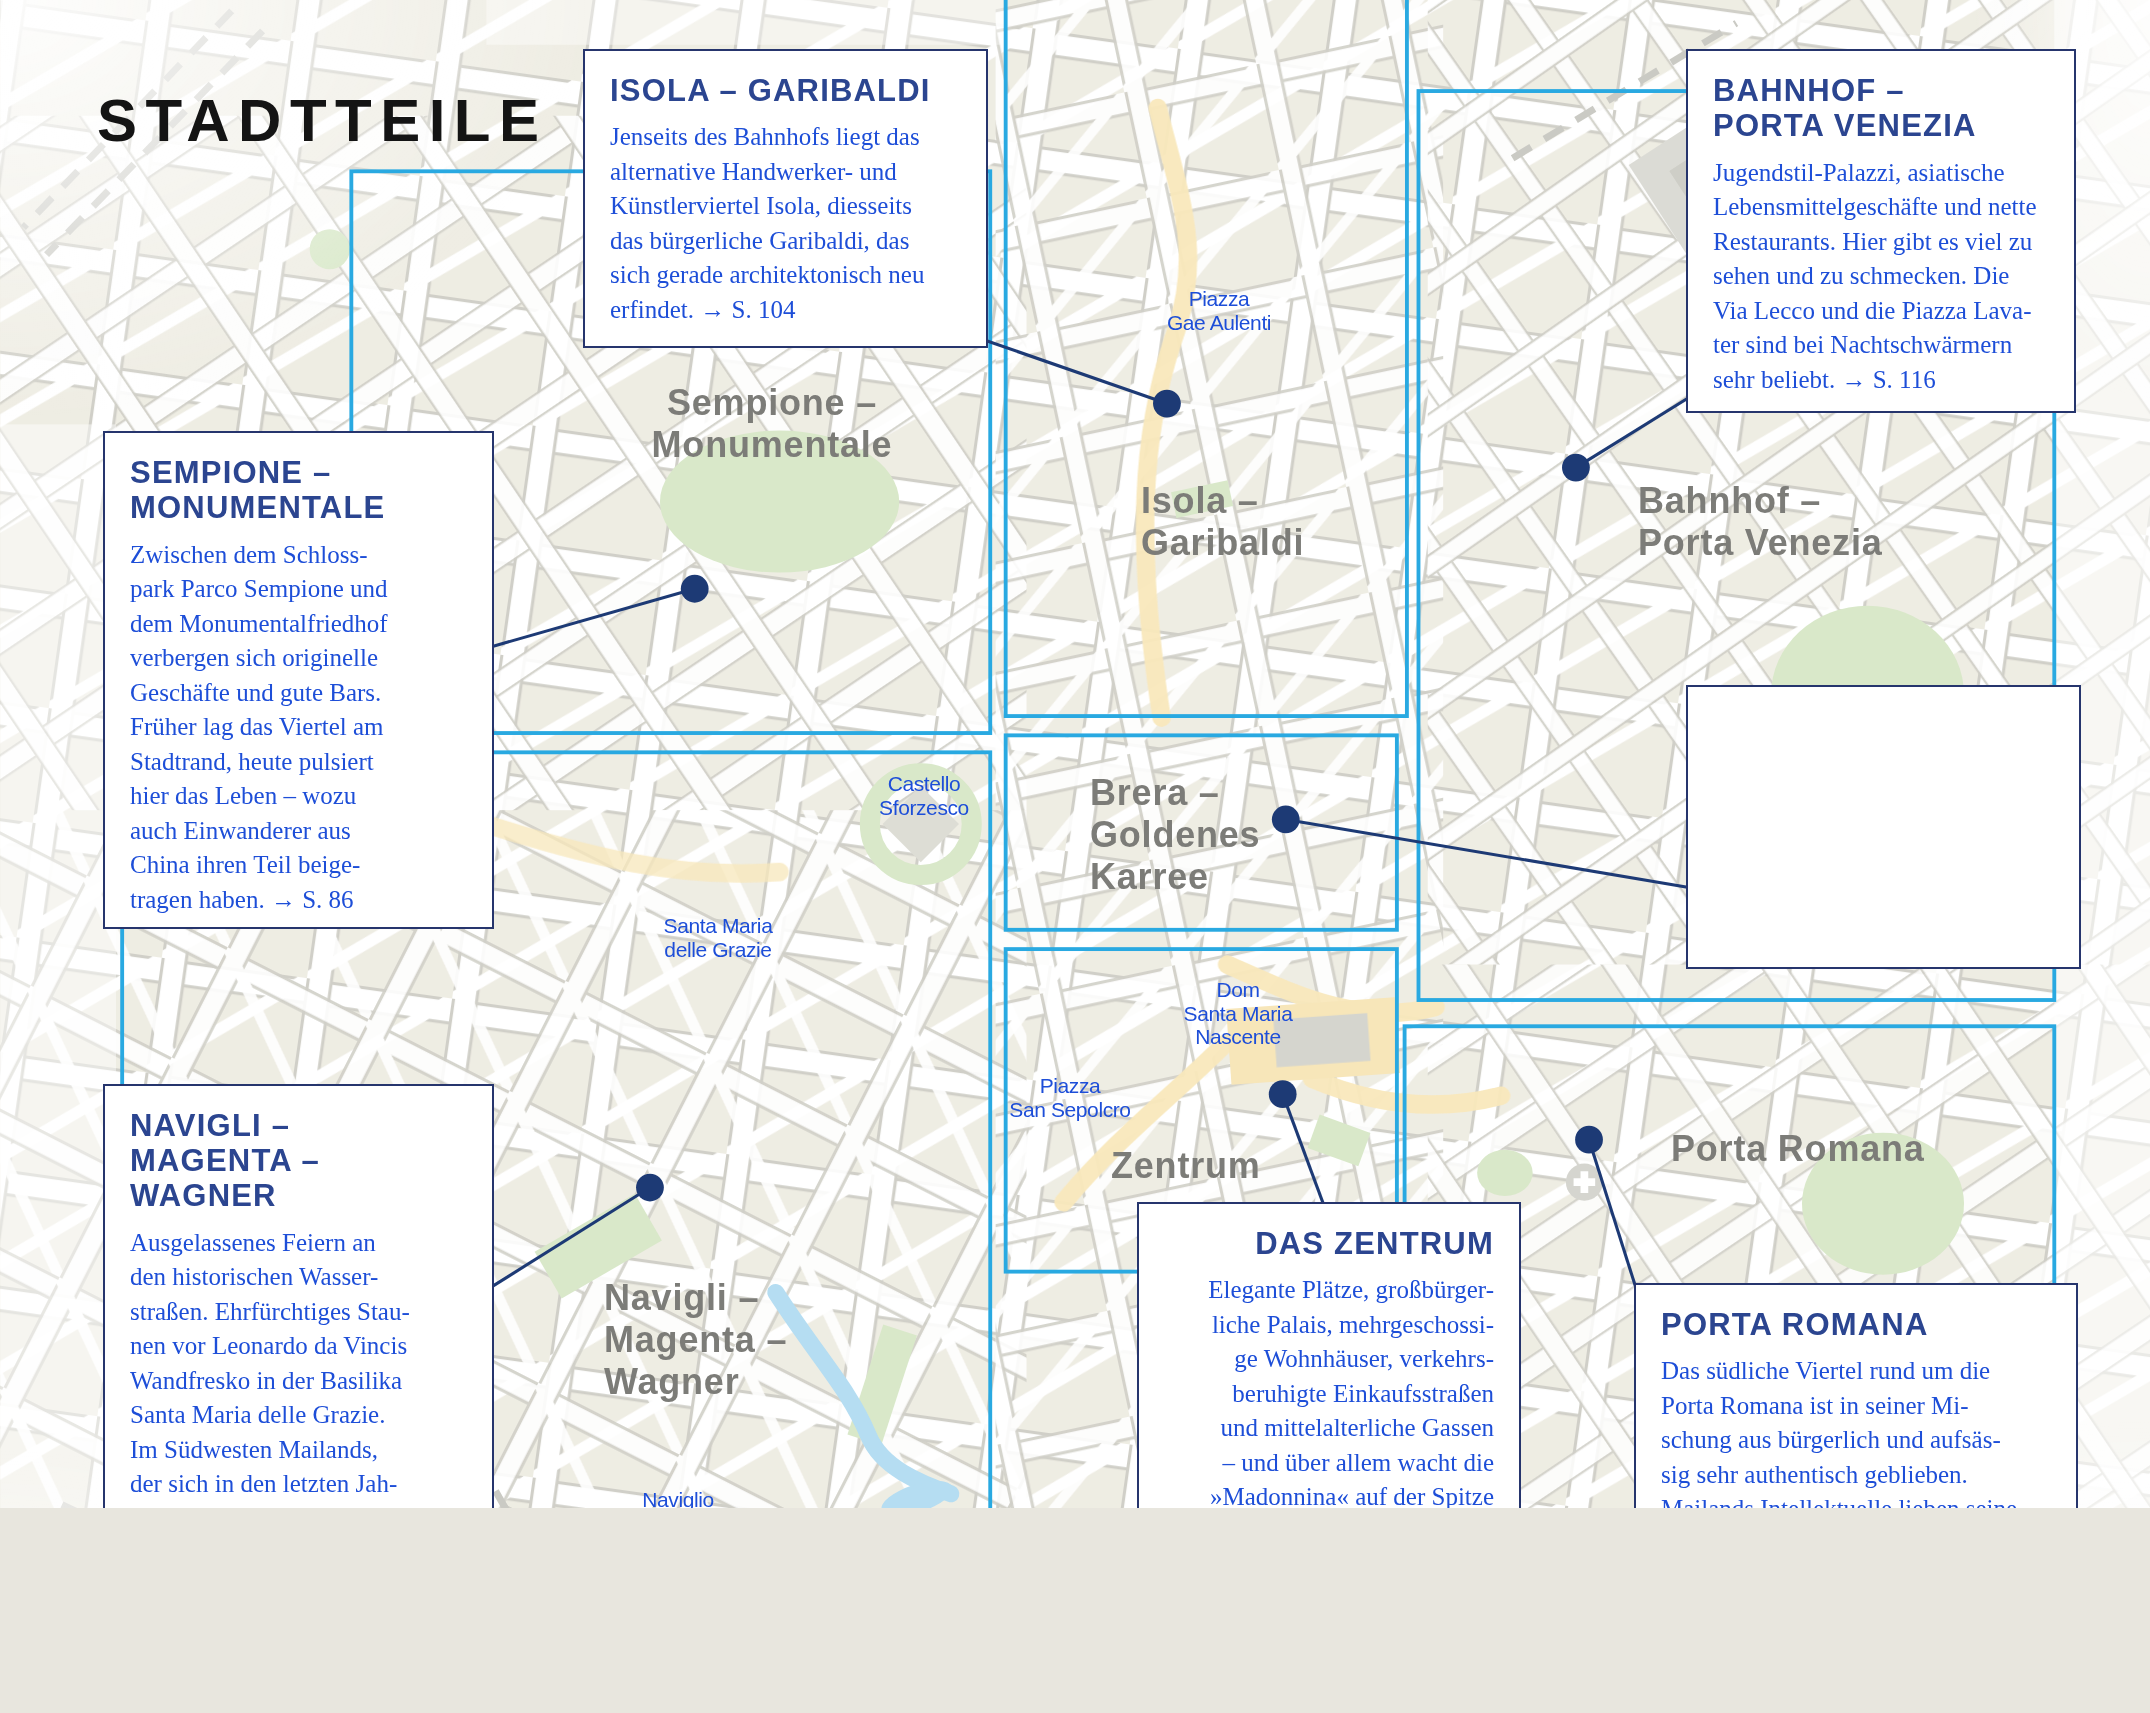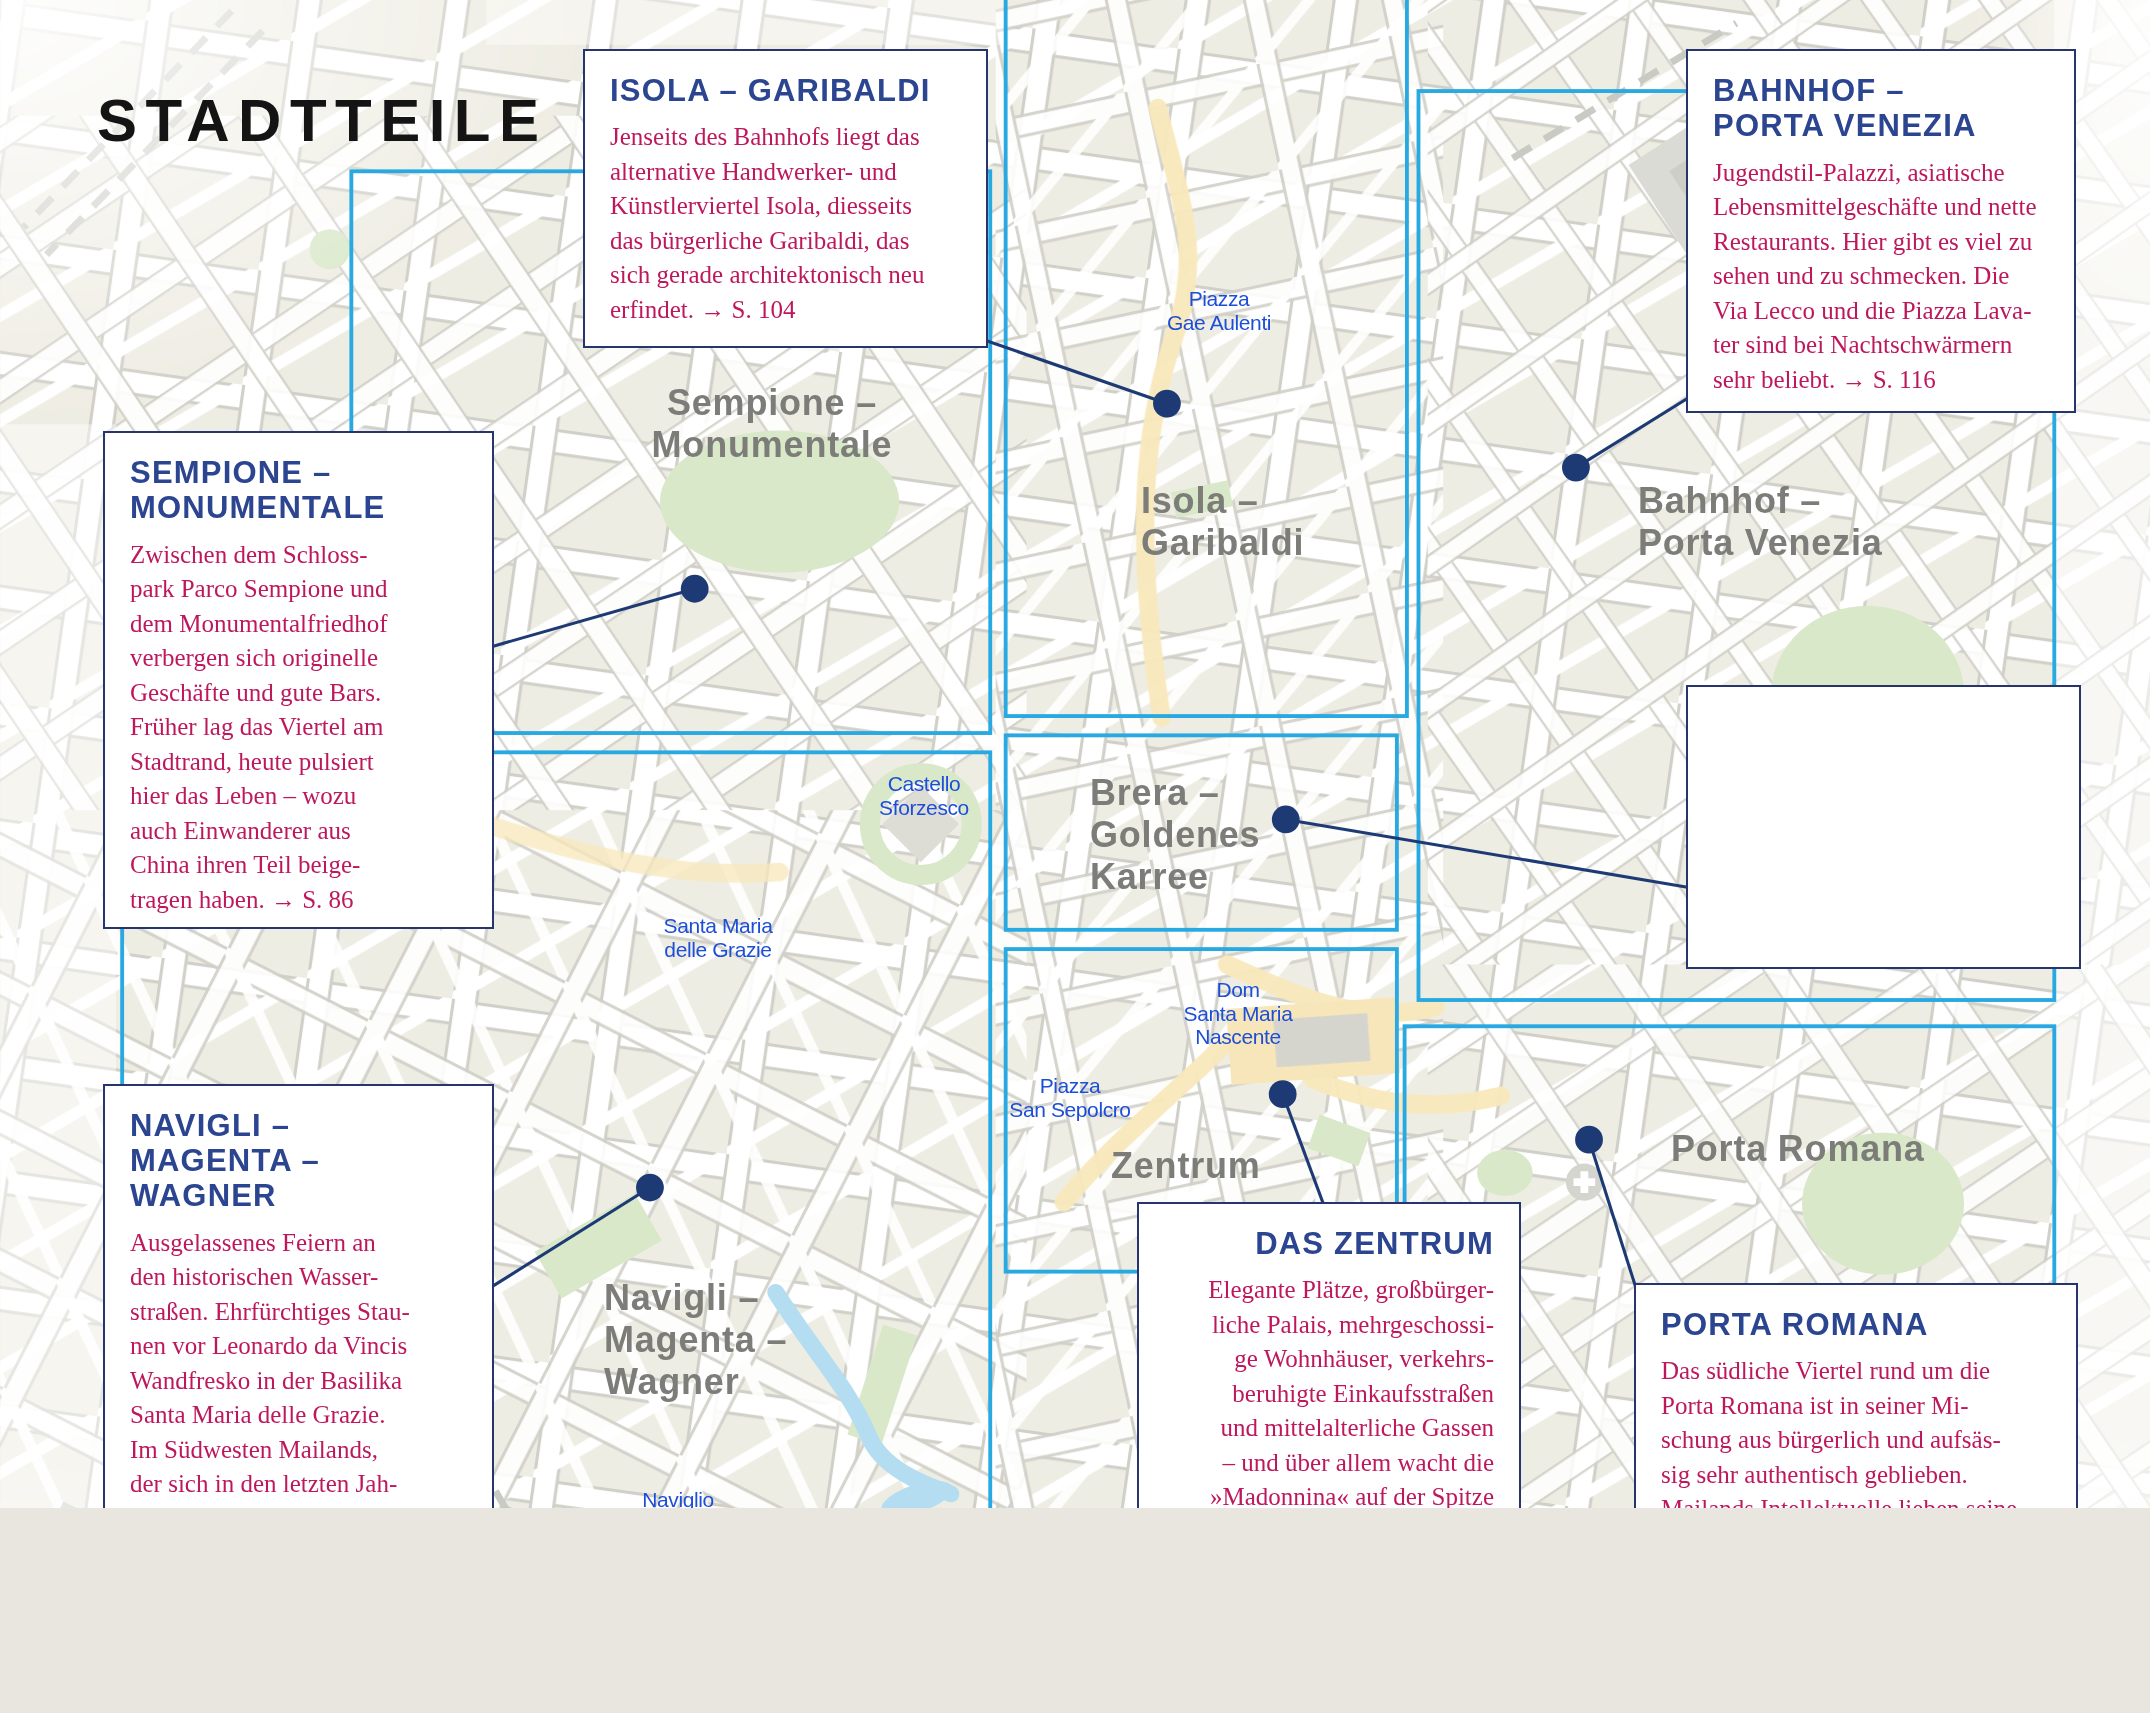--- a/index.html
+++ b/index.html
@@ -12,21 +12,21 @@
       font:700 36px/1.16 "Liberation Sans",sans-serif;color:#7c7c78;letter-spacing:0.8px;}
   .map-label.centered{transform:translateX(-50%);text-align:center;}
   .place-label{position:absolute;z-index:10;white-space:pre-line;text-align:center;
       transform:translateX(-50%);
       font:400 21px/1.12 "Liberation Sans",sans-serif;color:#1d4ed8;letter-spacing:-0.4px;}
   .callout{position:absolute;z-index:30;background:#ffffff;border:2.3px solid #26356d;
       box-sizing:border-box;padding:21.6px 25px;}
   .c-title{white-space:pre-line;margin:0 0 12.3px 0;
       font:700 31px/1.14 "Liberation Sans",sans-serif;color:#2b4590;letter-spacing:1.2px;}
   .c-body{white-space:pre-line;
-      font:400 25px/1.38 "Liberation Serif",serif;color:#be185d;}
+      font:400 25px/1.38 "Liberation Serif",serif;color:#1d4ed8;}
 </style>
 </head>
 <body>
 
 <div id="canvas">
 
   <svg id="basemap" width="2151" height="1713" viewBox="0 0 2787 2220" aria-hidden="true">
     <defs>
       <pattern id="pA" width="190" height="150" patternUnits="userSpaceOnUse" patternTransform="rotate(8)">
         <rect x="0" y="0" width="190" height="34" fill="#c9c8bf"></rect>

